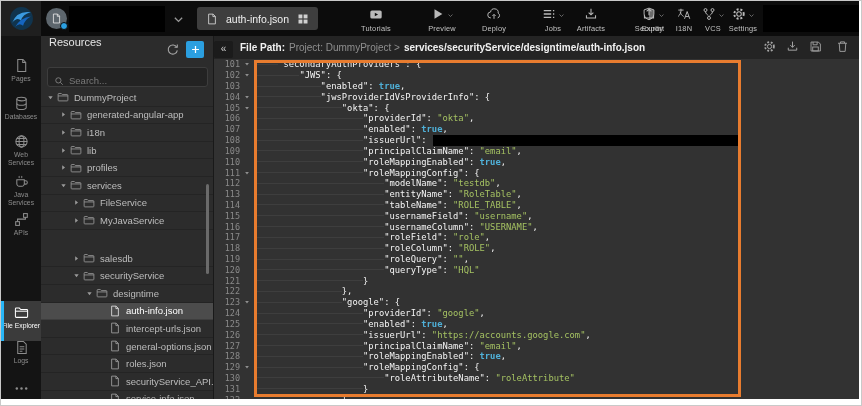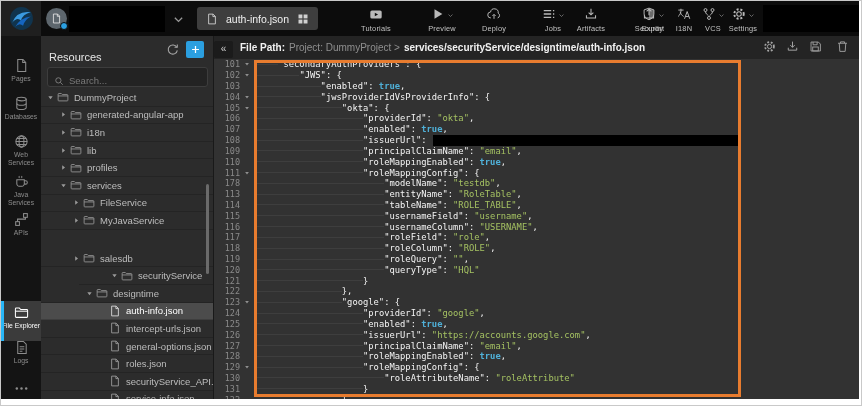--- a/index.html
+++ b/index.html
@@ -33,21 +33,21 @@
   .sidebar { position:absolute; left:0; top:35px; width:40px; height:363px; background:#141414; }
   .sb-item { position:absolute; left:0; width:40px; text-align:center; color:#8d8d8d;
              font-size:6.8px; line-height:1.25; cursor:pointer; }
   .sb-item svg { width:15px; height:15px; display:block; margin:0 auto 2px; }
   .sb-item.active { background:#3b3b3b; color:#ffffff; padding-top:4px; }
   .sb-item.active::before { content:""; position:absolute; left:0; top:0; width:3px; height:100%; background:#29b6f6; }
 
   
   .res { position:absolute; left:40px; top:35px; width:173px; height:363px; background:#2c2c2c;
          border-right:1px solid #191919; overflow:hidden; }
-  .res-head { position:absolute; left:0; top:0; width:100%; height:27px; display:flex; align-items:flex-end; }
+  .res-head { position:absolute; left:0; top:0; width:100%; height:27px; display:flex; align-items:flex-start; }
   .res-title { font-size:11px; color:#e6e6e6; margin-left:8px; }
   .res-refresh { position:absolute; right:34px; top:6px; color:#a8a8a8; cursor:pointer; }
   .res-plus { position:absolute; right:9px; top:5px; width:18px; height:17px; background:#2b9fe0;
               border-radius:2px; color:#fff; display:flex; align-items:center; justify-content:center; cursor:pointer; }
   .search { position:absolute; left:6px; top:31px; width:161px; height:20px; background:#232323;
             border:1px solid #3d3d3d; border-radius:3px; display:flex; align-items:flex-end; padding:0 6px; gap:5px; }
   .search svg { color:#8a8a8a; flex:none; }
   .search input { background:transparent; border:0; outline:none; color:#bbbbbb; font-size:9.5px; width:100%;
                   font-family:"Liberation Sans", sans-serif; }
   .search input::placeholder { color:#7a7a7a; }
@@ -506,21 +506,21 @@
                 <use href="#caret-right-icon" xlink:href="#caret-right-icon"></use>
               </svg>
             </span>
             <span class="ticon">
               <svg width="12" height="12">
                 <use href="#folder-icon" xlink:href="#folder-icon"></use>
               </svg>
             </span>
             <span>salesdb</span>
           </div>
-          <div class="trow" style="padding-left: 32px; margin-left: 38px;">
+          <div class="trow" style="padding-left: 32px;">
             <span class="caret">
               <svg width="7" height="7">
                 <use href="#caret-down-icon" xlink:href="#caret-down-icon"></use>
               </svg>
             </span>
             <span class="ticon">
               <svg width="12" height="12">
                 <use href="#folder-icon" xlink:href="#folder-icon"></use>
               </svg>
             </span>
@@ -643,21 +643,21 @@
                 <use href="#caret-down-icon" xlink:href="#caret-down-icon"></use>
               </svg></span><span class="ctext"><span class="ind" style="width: 84.8px;"></span><span class="tk-k">"okta"</span><span class="tk-p">: {</span></span></div>
           <div class="cline"><span class="ln">106</span><span class="fold"></span><span class="ctext"><span class="ind" style="width: 106px;"></span><span class="tk-k">"providerId"</span><span class="tk-p">: </span><span class="tk-s">"okta"</span><span class="tk-p">,</span></span></div>
           <div class="cline"><span class="ln">107</span><span class="fold"></span><span class="ctext"><span class="ind" style="width: 106px;"></span><span class="tk-k">"enabled"</span><span class="tk-p">: </span><span class="tk-b">true</span><span class="tk-p">,</span></span></div>
           <div class="cline"><span class="ln">108</span><span class="fold"></span><span class="ctext"><span class="ind" style="width: 106px;"></span><span class="tk-k">"issuerUrl"</span><span class="tk-p">: </span><span class="redactbar"></span></span></div>
           <div class="cline"><span class="ln">109</span><span class="fold"></span><span class="ctext"><span class="ind" style="width: 106px;"></span><span class="tk-k">"principalClaimName"</span><span class="tk-p">: </span><span class="tk-s">"email"</span><span class="tk-p">,</span></span></div>
           <div class="cline"><span class="ln">110</span><span class="fold"></span><span class="ctext"><span class="ind" style="width: 106px;"></span><span class="tk-k">"roleMappingEnabled"</span><span class="tk-p">: </span><span class="tk-b">true</span><span class="tk-p">,</span></span></div>
           <div class="cline"><span class="ln">111</span><span class="fold"><svg width="6" height="6">
                 <use href="#caret-down-icon" xlink:href="#caret-down-icon"></use>
               </svg></span><span class="ctext"><span class="ind" style="width: 106px;"></span><span class="tk-k">"roleMappingConfig"</span><span class="tk-p">: {</span></span></div>
-          <div class="cline"><span class="ln">178</span><span class="fold"></span><span class="ctext"><span class="ind" style="width: 127.2px;"></span><span class="tk-k">"modelName"</span><span class="tk-p">: </span><span class="tk-s">"testdb"</span><span class="tk-p">,</span></span></div>
+          <div class="cline"><span class="ln">112</span><span class="fold"></span><span class="ctext"><span class="ind" style="width: 127.2px;"></span><span class="tk-k">"modelName"</span><span class="tk-p">: </span><span class="tk-s">"testdb"</span><span class="tk-p">,</span></span></div>
           <div class="cline"><span class="ln">113</span><span class="fold"></span><span class="ctext"><span class="ind" style="width: 127.2px;"></span><span class="tk-k">"entityName"</span><span class="tk-p">: </span><span class="tk-s">"RoleTable"</span><span class="tk-p">,</span></span></div>
           <div class="cline"><span class="ln">114</span><span class="fold"></span><span class="ctext"><span class="ind" style="width: 127.2px;"></span><span class="tk-k">"tableName"</span><span class="tk-p">: </span><span class="tk-s">"ROLE_TABLE"</span><span class="tk-p">,</span></span></div>
           <div class="cline"><span class="ln">115</span><span class="fold"></span><span class="ctext"><span class="ind" style="width: 127.2px;"></span><span class="tk-k">"usernameField"</span><span class="tk-p">: </span><span class="tk-s">"username"</span><span class="tk-p">,</span></span></div>
           <div class="cline"><span class="ln">116</span><span class="fold"></span><span class="ctext"><span class="ind" style="width: 127.2px;"></span><span class="tk-k">"usernameColumn"</span><span class="tk-p">: </span><span class="tk-s">"USERNAME"</span><span class="tk-p">,</span></span></div>
           <div class="cline"><span class="ln">117</span><span class="fold"></span><span class="ctext"><span class="ind" style="width: 127.2px;"></span><span class="tk-k">"roleField"</span><span class="tk-p">: </span><span class="tk-s">"role"</span><span class="tk-p">,</span></span></div>
           <div class="cline"><span class="ln">118</span><span class="fold"></span><span class="ctext"><span class="ind" style="width: 127.2px;"></span><span class="tk-k">"roleColumn"</span><span class="tk-p">: </span><span class="tk-s">"ROLE"</span><span class="tk-p">,</span></span></div>
           <div class="cline"><span class="ln">119</span><span class="fold"></span><span class="ctext"><span class="ind" style="width: 127.2px;"></span><span class="tk-k">"roleQuery"</span><span class="tk-p">: </span><span class="tk-s">""</span><span class="tk-p">,</span></span></div>
           <div class="cline"><span class="ln">120</span><span class="fold"></span><span class="ctext"><span class="ind" style="width: 127.2px;"></span><span class="tk-k">"queryType"</span><span class="tk-p">: </span><span class="tk-s">"HQL"</span></span></div>
           <div class="cline"><span class="ln">121</span><span class="fold"></span><span class="ctext"><span class="ind" style="width: 106px;"></span><span class="tk-p">}</span></span></div>
           <div class="cline"><span class="ln">122</span><span class="fold"></span><span class="ctext"><span class="ind" style="width: 84.8px;"></span><span class="tk-p">},</span></span></div>

